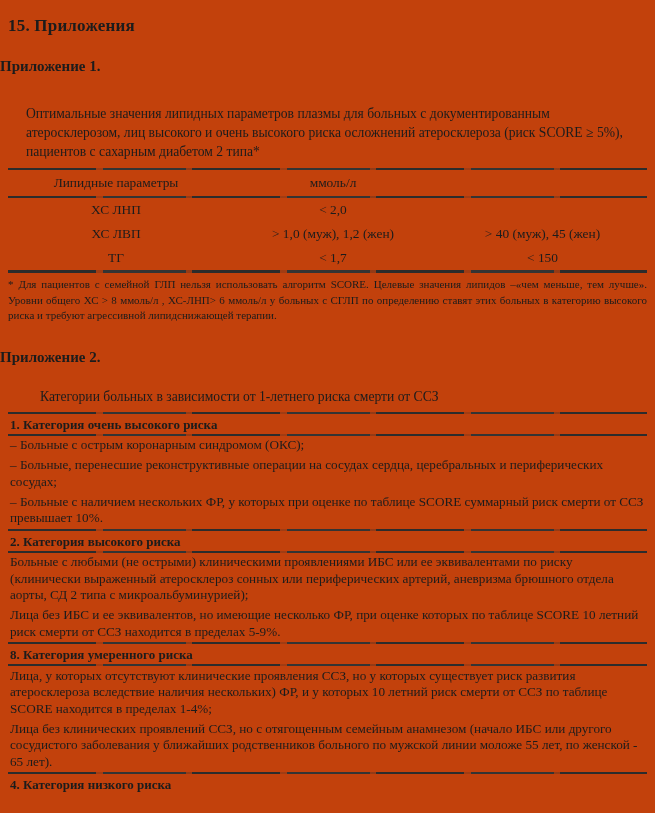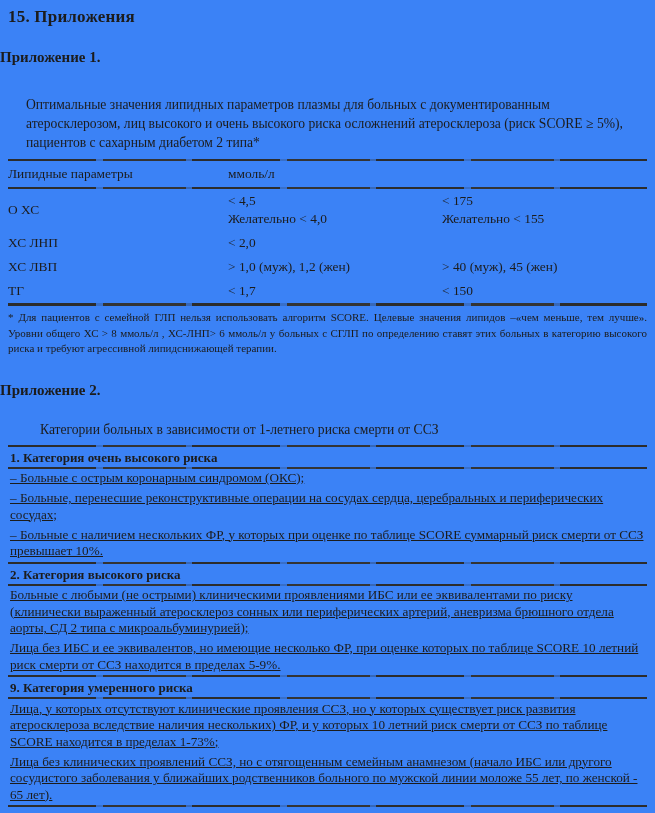--- a/index.html
+++ b/index.html
@@ -1,26 +1,26 @@
 <!DOCTYPE html>
 <html lang="ru"><head>
 <meta charset="utf-8">
 <style>
   html, body { margin: 0; padding: 0; background: #e8e8e8; }
   .page {
     position: relative;
     width: 655px;
     height: 813px;
     margin: 0 auto;
-    background: #3b82f6;
+    background: #c2410c;
     overflow: hidden;
     font-family: "Liberation Serif", "DejaVu Serif", serif;
     color: #1c1c1c;
     box-sizing: border-box;
-    padding-top: 7px;
+    padding-top: 16px;
   }
   
   .rule {
     height: 2px;
     margin: 0;
     border: 0;
     background: repeating-linear-gradient(90deg,
       #2c2c2c 0px, #2c2c2c 88px,
       rgba(44,44,44,.22) 88px, rgba(44,44,44,.22) 95px,
       #343434 95px, #343434 178px,
@@ -48,20 +48,21 @@
     margin: 29px 26px 0 26px;
   }
   .table-title.second { margin-top: 21px; margin-left: 40px; margin-right: 40px; }
   
   .t1 { margin: 7px 8px 0 8px; }
   .t1-row { display: grid; grid-template-columns: 220px 214px 1fr; }
   .t1 .cell {
     font-size: 13.4px;
     line-height: 18px;
     padding: 3px 4px 3px 0;
+    text-align: center;
   }
   .t1-head .cell { padding: 4px 4px 4px 0; }
   .t1 .param-mid { display: flex; align-items: center; }
   
   .footnote {
     margin: 4px 8px 0 8px;
     font-size: 11px;
     line-height: 15.5px;
     text-align: justify;
   }
@@ -72,21 +73,20 @@
     font-size: 13px;
     line-height: 15px;
     padding: 3px 2px 2px 2px;
   }
   .t2-item {
     margin: 0;
     font-size: 13.2px;
     line-height: 16.5px;
     padding: 1.5px 2px 2px 2px;
     text-align: left;
-    text-decoration: underline;
   }
 </style>
 </head>
 <body>
 
 <div class="page">
 
   <h1 class="doc-heading">15. Приложения</h1>
 
   <div class="appendix-label">Приложение 1.</div>
@@ -94,31 +94,20 @@
   <p class="table-title">Оптимальные значения липидных параметров плазмы для больных с документированным атеросклерозом, лиц высокого и очень высокого риска осложнений атеросклероза (риск SCORE ≥ 5%), пациентов с сахарным диабетом 2 типа*</p>
 
   <div class="t1">
     <div class="rule"></div>
     <div class="t1-row t1-head">
       <div class="cell">Липидные параметры</div>
       <div class="cell">ммоль/л</div>
     </div>
     <div class="rule"></div>
 
-    <div class="t1-row">
-      <div class="cell param-mid">О ХС</div>
-      <div class="cell">
-        <span>&lt; 4,5</span><br>
-        <span>Желательно &lt; 4,0</span>
-      </div>
-      <div class="cell">
-        <span>&lt; 175</span><br>
-        <span>Желательно &lt; 155</span>
-      </div>
-    </div>
 
     <div class="t1-row">
       <div class="cell">ХС ЛНП</div>
       <div class="cell">&lt; 2,0</div>
     </div>
 
     <div class="t1-row">
       <div class="cell">ХС ЛВП</div>
       <div class="cell">&gt; 1,0 (муж), 1,2 (жен)</div>
       <div class="cell">&gt; 40 (муж), 45 (жен)</div>
@@ -148,23 +137,23 @@
     <p class="t2-item">– Больные, перенесшие реконструктивные операции на сосудах сердца, церебральных  и периферических сосудах;</p>
     <p class="t2-item">– Больные с наличием нескольких ФР, у которых при оценке по таблице SCORE суммарный риск  смерти от ССЗ превышает 10%.</p>
     <div class="rule"></div>
 
     <div class="t2-head">2. Категория высокого риска</div>
     <div class="rule"></div>
     <p class="t2-item">Больные с  любыми (не острыми) клиническими проявлениями ИБС или ее эквивалентами по риску (клинически выраженный атеросклероз сонных или периферических артерий, аневризма брюшного отдела аорты, СД 2 типа с микроальбуминурией);</p>
     <p class="t2-item">Лица без ИБС и ее эквивалентов, но имеющие  несколько ФР, при оценке  которых по таблице SCORE  10 летний риск смерти от ССЗ  находится в пределах 5-9%.</p>
     <div class="rule"></div>
 
-    <div class="t2-head">9. Категория умеренного риска</div>
+    <div class="t2-head">8. Категория умеренного риска</div>
     <div class="rule"></div>
-    <p class="t2-item">Лица, у которых отсутствуют клинические проявления ССЗ, но у которых существует риск развития атеросклероза вследствие  наличия нескольких) ФР, и у которых 10 летний  риск смерти от ССЗ  по таблице SCORE  находится в пределах  1-73%;</p>
+    <p class="t2-item">Лица, у которых отсутствуют клинические проявления ССЗ, но у которых существует риск развития атеросклероза вследствие  наличия нескольких) ФР, и у которых 10 летний  риск смерти от ССЗ  по таблице SCORE  находится в пределах  1-4%;</p>
     <p class="t2-item">Лица без клинических проявлений ССЗ, но с отягощенным семейным анамнезом (начало ИБС или другого сосудистого заболевания у ближайших  родственников больного по мужской линии моложе 55 лет,  по женской - 65 лет).</p>
     <div class="rule"></div>
 
     <div class="t2-head">4. Категория низкого риска</div>
 
   </div>
 
 </div>
 
 </body></html>

